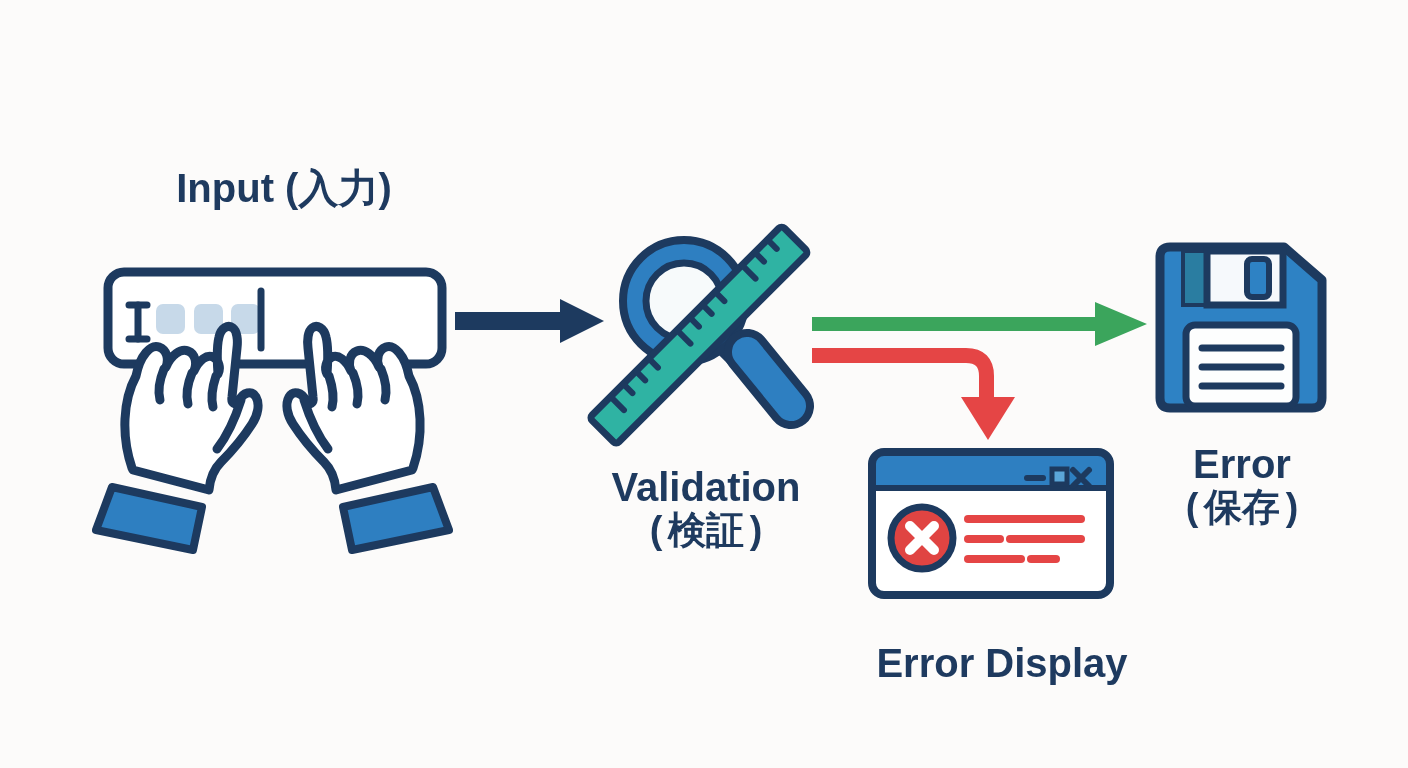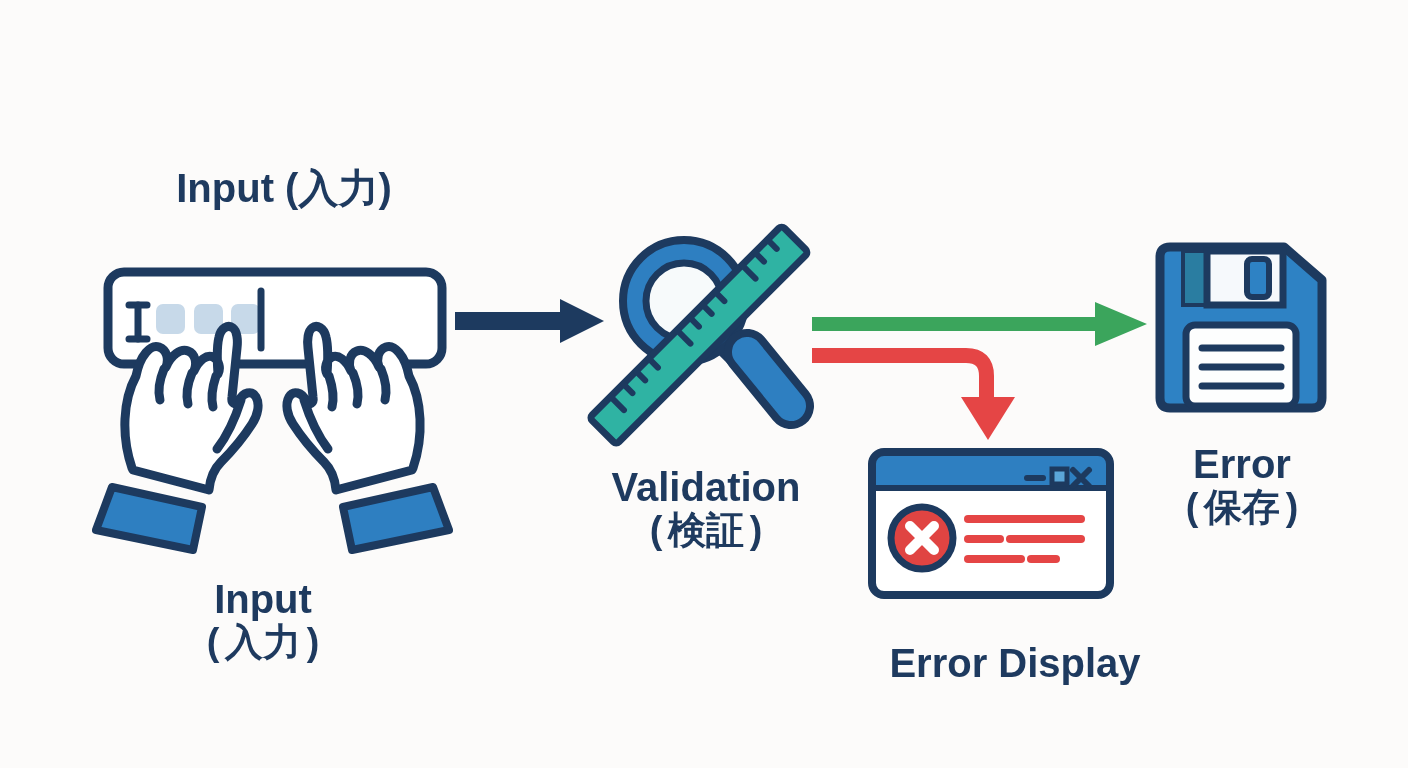--- a/index.html
+++ b/index.html
@@ -169,31 +169,27 @@
       <g stroke="#1d3a5f" stroke-width="7" stroke-linecap="round">
         <line x1="1202" y1="348" x2="1281" y2="348"></line>
         <line x1="1202" y1="367" x2="1281" y2="367"></line>
         <line x1="1202" y1="386" x2="1281" y2="386"></line>
       </g>
     </g>
   </svg>
 
   <div class="lbl single" style="left:284px; top:188px;">Input (入力)</div>
 
-  <div class="lbl" style="left:263px; top:622px;">
-    <span class="en">Input</span>
-    <span class="jp">(入力)</span>
-  </div>
 
   <div class="lbl" style="left:706px; top:510px;">
     <span class="en">Validation</span>
     <span class="jp">(検証)</span>
   </div>
 
-  <div class="lbl" style="left:1002px; top:663px;margin-left:13px;">
+  <div class="lbl" style="left:1002px; top:663px;">
     <span class="en">Error Display</span>
   </div>
 
   <div class="lbl" style="left:1242px; top:487px;">
     <span class="en">Error</span>
     <span class="jp">(保存)</span>
   </div>
 
 </div>
 

